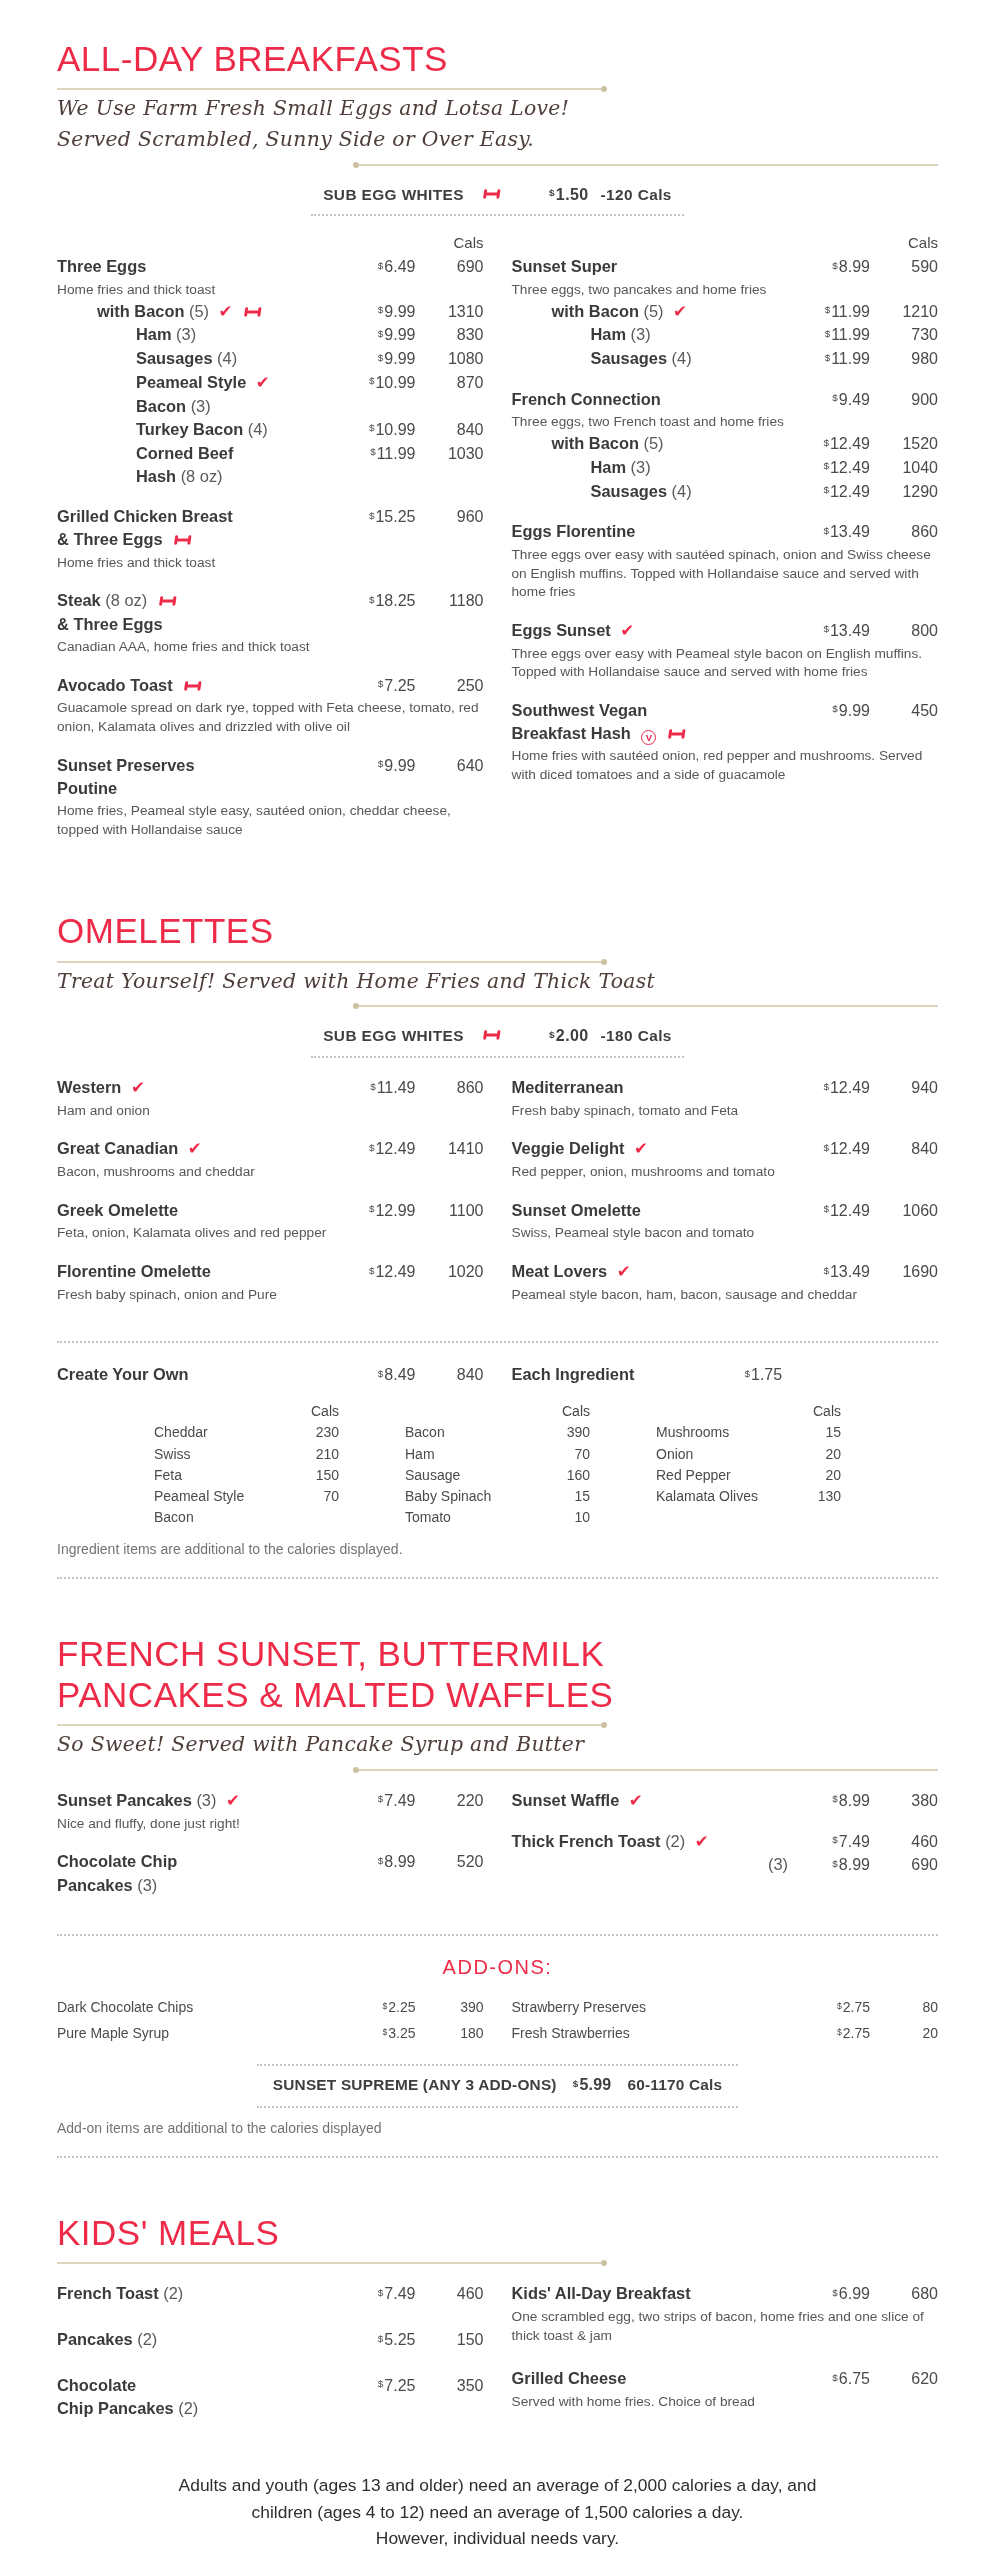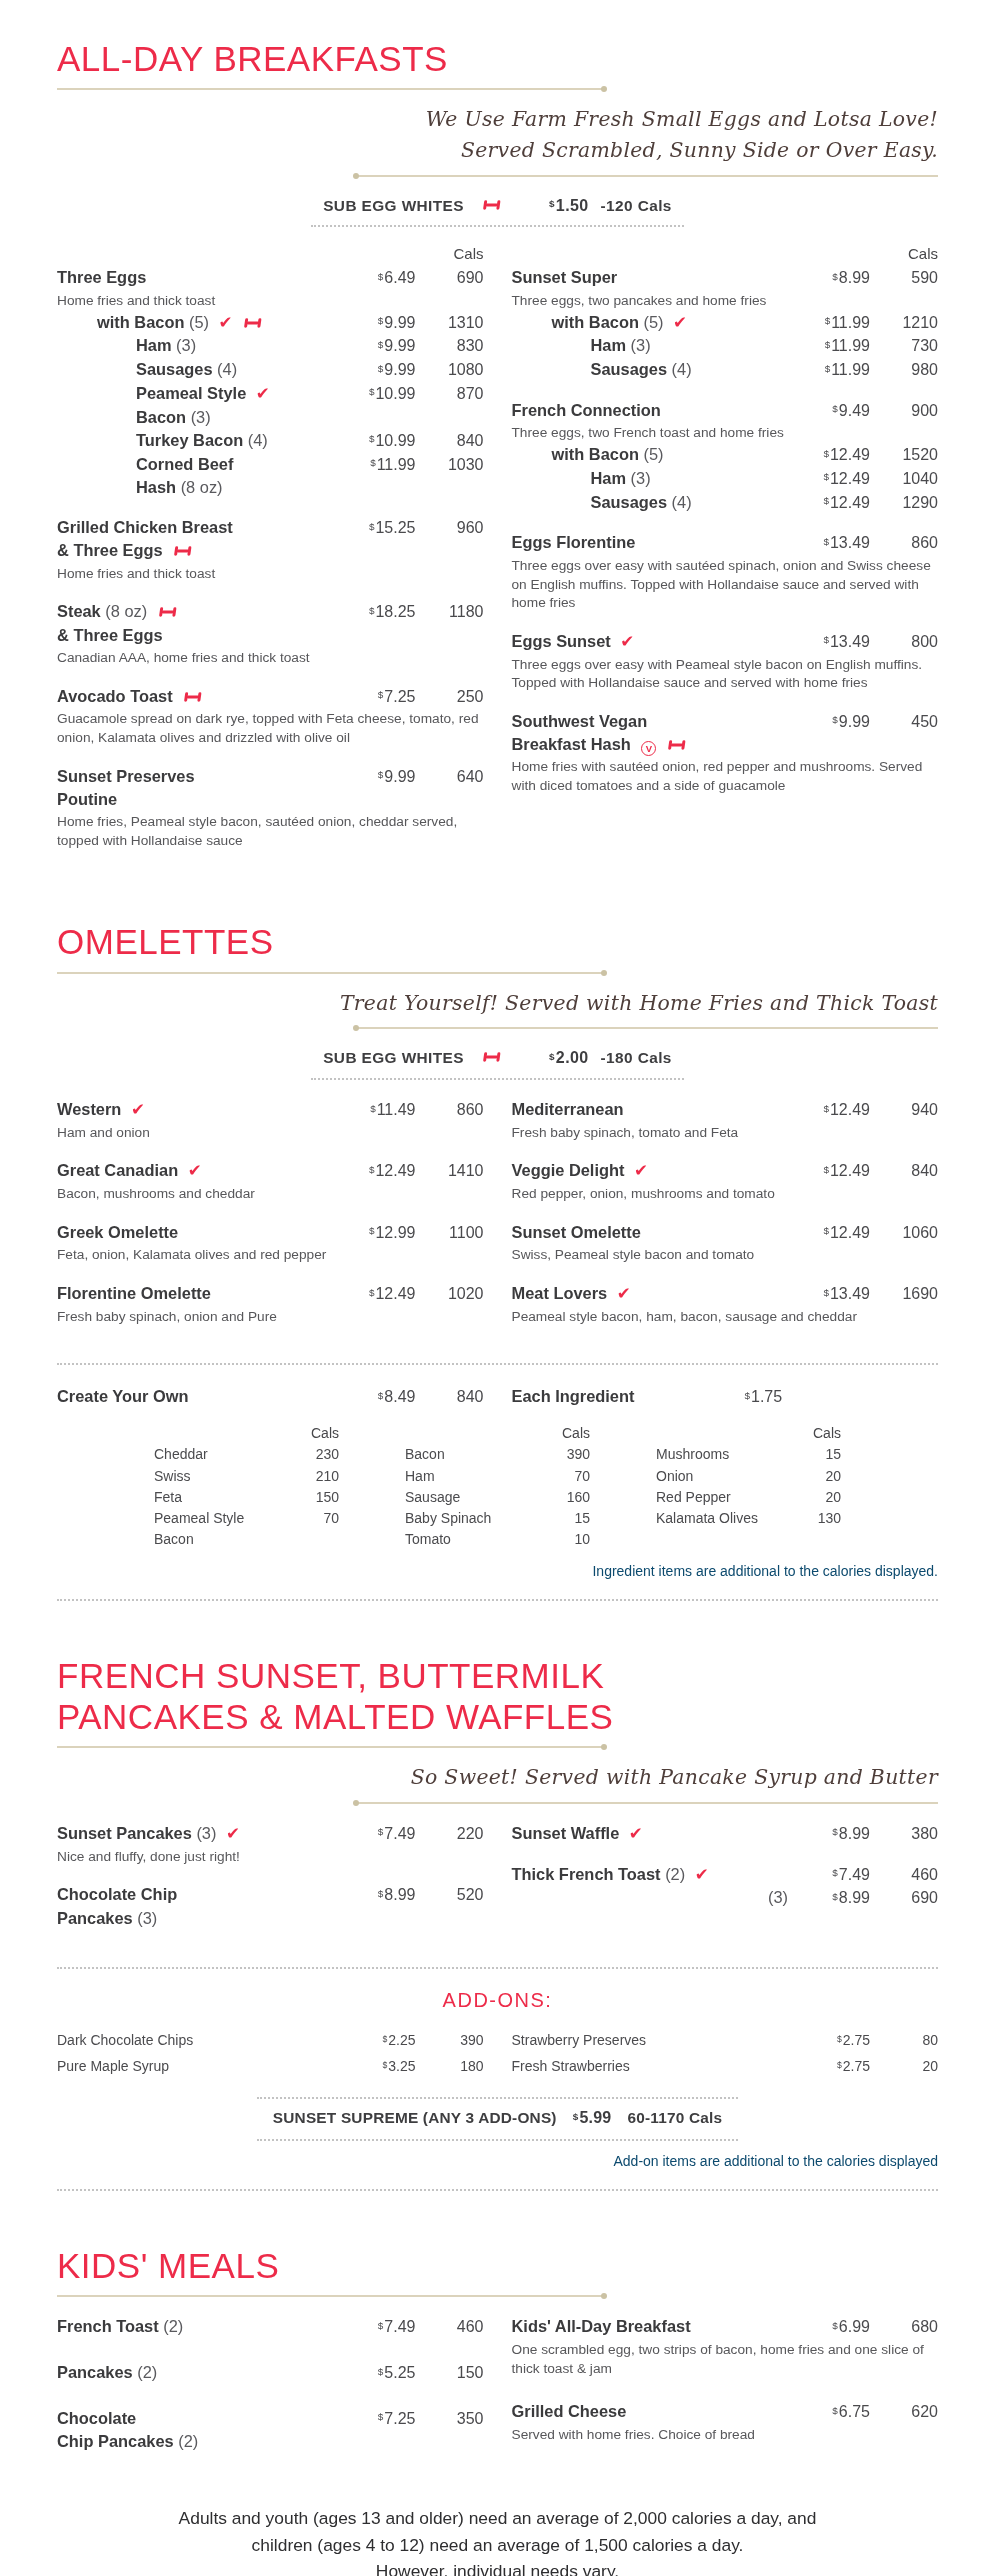--- a/index.html
+++ b/index.html
@@ -21,21 +21,21 @@
     font-family:"Liberation Sans",sans-serif;color:var(--ink);
   }
   .section{margin-top:54px;}
   .section:first-child{margin-top:0;}
   .sec-title{
     margin:0;font-size:35px;line-height:1.18;font-weight:400;
     color:var(--accent);letter-spacing:0.5px;
   }
   .title-rule{margin-top:9px;height:2px;background:var(--rule);width:62%;position:relative;}
   .title-rule::after{content:"";position:absolute;right:-4px;top:-2px;width:6px;height:6px;border-radius:50%;background:var(--dot);}
-  .script-wrap{text-align:right;margin-top:14px;}
+  .script-wrap{text-align:left;margin-top:3px;}
   .script-line{
     font-family:"DejaVu Serif",serif;font-style:italic;font-size:20.4px;
     color:var(--script);line-height:1.5;letter-spacing:0.3px;
   }
   .subtitle-rule{margin-top:9px;margin-left:34%;width:66%;height:2px;background:var(--rule);position:relative;}
   .subtitle-rule::before{content:"";position:absolute;left:-4px;top:-2px;width:6px;height:6px;border-radius:50%;background:var(--dot);}
   .sub-note{
     width:fit-content;margin:18px auto 0;padding:0 12px 8px;
     border-bottom:2px dotted var(--dotted);
     display:flex;align-items:baseline;gap:12px;
@@ -69,21 +69,21 @@
   .cyo-head{display:flex;gap:28px;align-items:baseline;}
   .cyo-head .item-row{flex:1;}
   .cyo-right{flex:1;display:flex;align-items:baseline;gap:110px;}
   .cyo-right .i-price{font-size:16px;}
   .ing-wrap{display:flex;justify-content:center;gap:66px;margin-top:14px;}
   .ing-table{min-width:185px;}
   .ing-row{display:grid;grid-template-columns:1fr 46px;column-gap:8px;font-size:14px;color:#4b4b4e;line-height:1.52;}
   .ing-name{font-weight:400;}
   .ing-cals{text-align:right;}
   .ing-head{font-size:14px;color:#47474a;}
-  .note{text-align:right;font-size:14px;color:#0c4a6e;margin-top:12px;}
+  .note{text-align:left;font-size:14px;color:#737373;margin-top:12px;}
   .addons-title{text-align:center;color:var(--accent);font-size:20px;font-weight:400;letter-spacing:1.5px;margin:16px 0 14px;}
   .addon-row{margin-bottom:4px;}
   .a-name{font-size:14px;font-weight:400;color:#4b4b4e;line-height:1.55;}
   .addon-row .i-price,.addon-row .i-cals{font-size:14px;}
   .supreme{
     width:fit-content;margin:16px auto 0;padding:8px 16px 9px;
     border-top:2px dotted var(--dotted);border-bottom:2px dotted var(--dotted);
     display:flex;align-items:baseline;gap:16px;
     font-size:15.4px;font-weight:700;color:#3e3e40;letter-spacing:0.2px;white-space:nowrap;
   }
@@ -203,21 +203,21 @@
               <div class="i-price"><sup>$</sup><span>7.25</span></div>
               <div class="i-cals">250</div>
               <div class="i-desc">Guacamole spread on dark rye, topped with Feta cheese, tomato, red onion, Kalamata olives and drizzled with olive oil</div>
             </div>
           </div>
           <div class="item">
             <div class="item-row">
               <div class="i-name"><span>Sunset Preserves</span><br><span>Poutine</span></div>
               <div class="i-price"><sup>$</sup><span>9.99</span></div>
               <div class="i-cals">640</div>
-              <div class="i-desc">Home fries, Peameal style bacon, sautéed onion, cheddar served, topped with Hollandaise sauce</div>
+              <div class="i-desc">Home fries, Peameal style easy, sautéed onion, cheddar cheese, topped with Hollandaise sauce</div>
             </div>
           </div>
         </div>
         <div class="col">
           <div class="cals-head">
             <span>Cals</span>
           </div>
           <div class="item">
             <div class="item-row">
               <div class="i-name"><span>Sunset Super</span></div>

